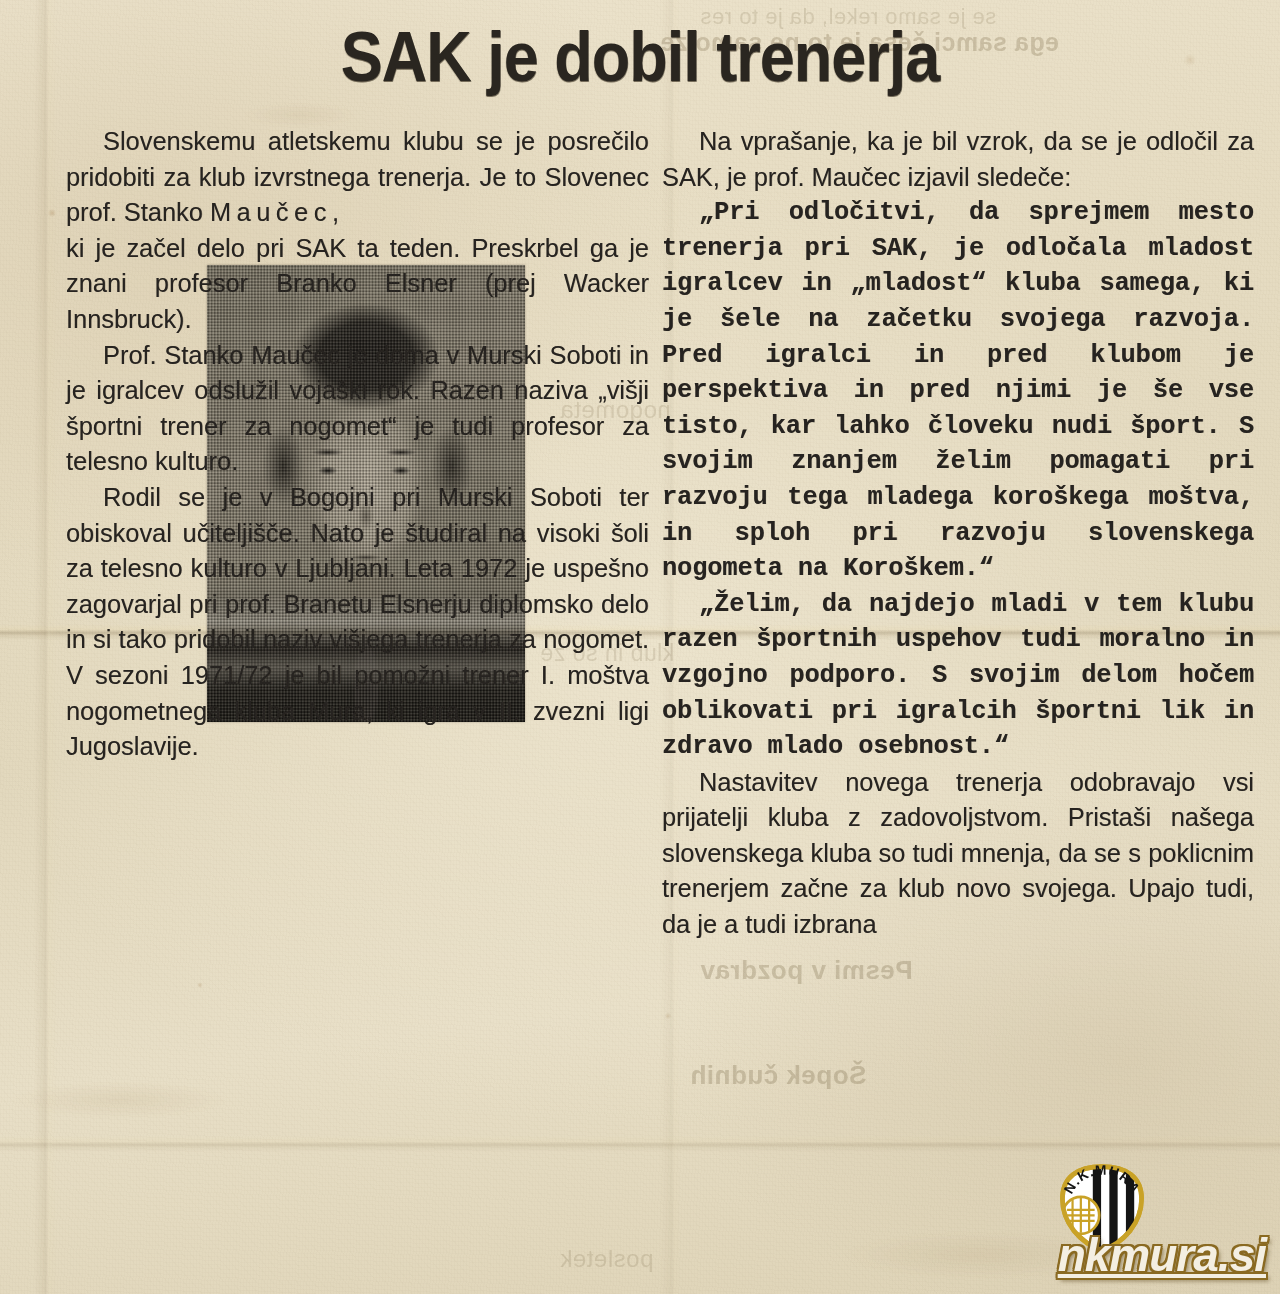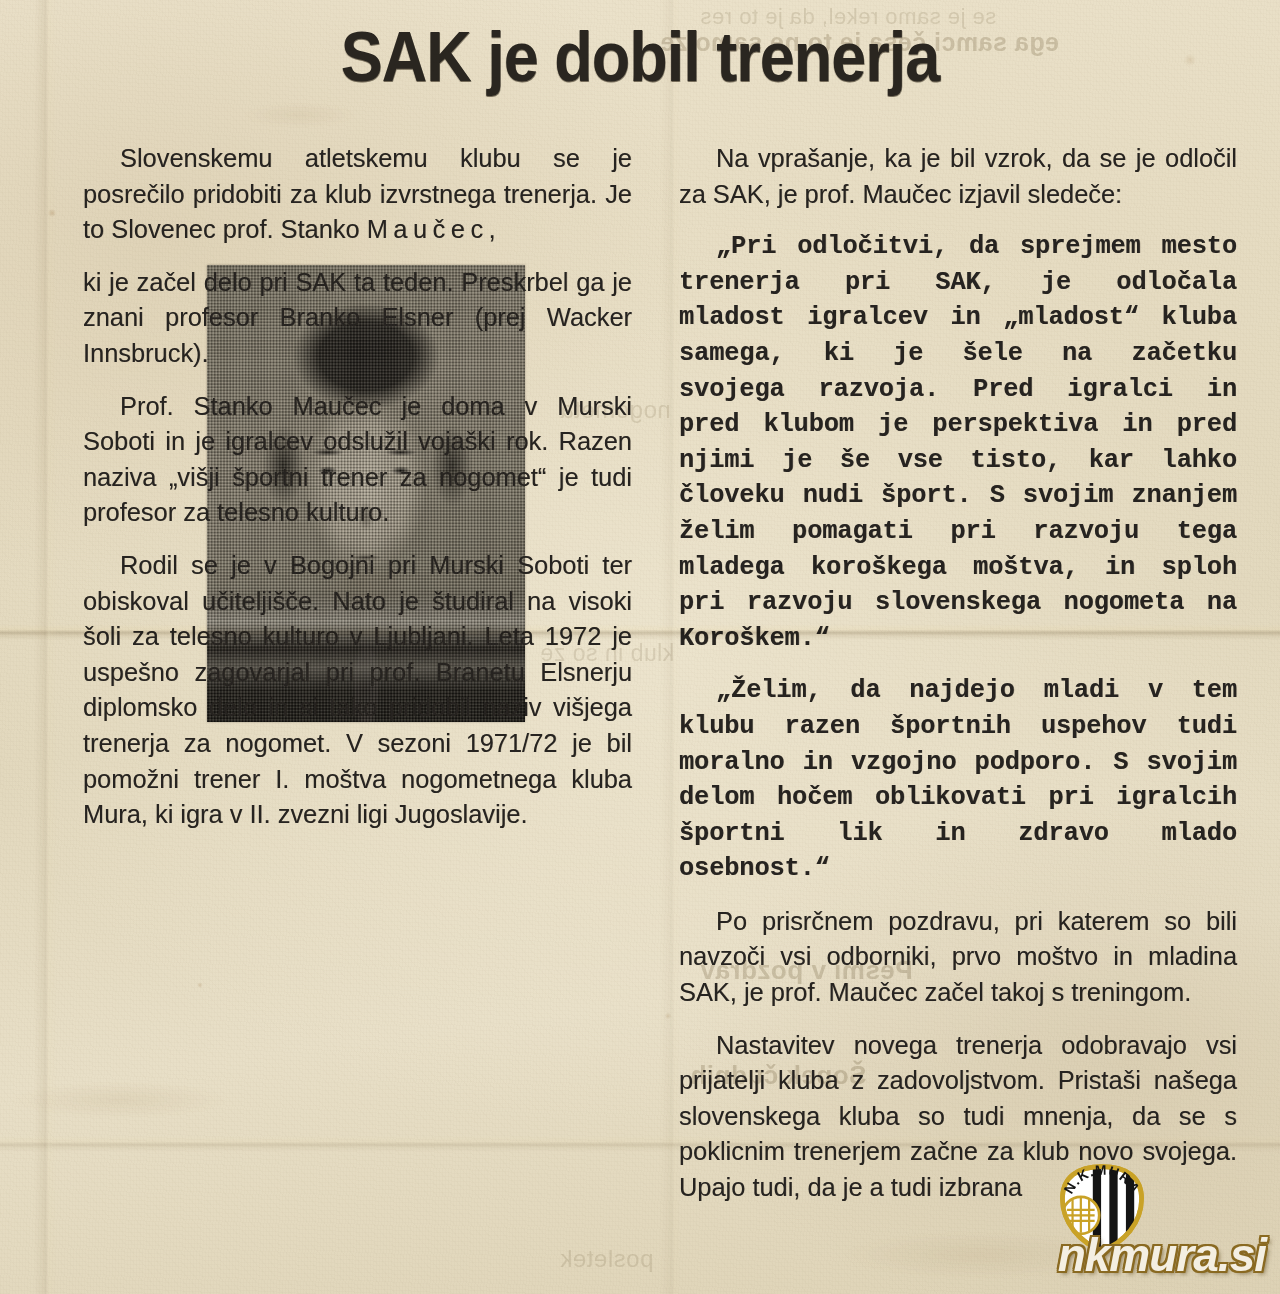--- a/index.html
+++ b/index.html
@@ -124,21 +124,21 @@
     text-align: justify;
     text-justify: inter-word;
     -webkit-hyphens: none;
     hyphens: none;
     text-shadow: .35px .25px 0 rgba(60,52,40,.40);
     filter: blur(.18px);
   }
   #col-left  { left: 66px;  width: 583px; }
   #col-right { left: 662px; width: 592px; }
 
-  .col p { margin: 17px; text-indent: 37px; }
+  .col p { margin: 0; text-indent: 37px; }
   .col p.noindent { text-indent: 0; }
   .col p.bold { font-weight: 700; letter-spacing: -0.15px; font-family: Liberation Mono, monospace; }
   .sp { letter-spacing: 5.5px; }
 
   
   #photo-spacer {
     float: left;
     width: 0;
     height: 604px;
   }
@@ -236,20 +236,21 @@
     bottom: 6px;
     font-size: 46px;
     font-weight: 700;
     font-style: italic;
     color: #f4efe2;
     letter-spacing: -1px;
     text-shadow:
        2px 0 0 #8a6a22, -2px 0 0 #8a6a22, 0 2px 0 #8a6a22, 0 -2px 0 #8a6a22,
        2px 2px 0 #8a6a22, -2px 2px 0 #8a6a22, 2px -2px 0 #8a6a22, -2px -2px 0 #8a6a22,
        3px 3px 4px rgba(80,60,16,.55);
+    text-decoration: underline;
   }
 </style>
 </head>
 <body>
 
 <div id="clipping">
 
   <div id="ghosts">
       <div class="ghost light" style="top: 4px; left: 700px; font-size: 22px;">se je samo rekel, da je to res</div>
       <div class="ghost" style="top: 28px; left: 660px; font-size: 25px;">ega samci česa je to ne samo ze</div>
@@ -276,21 +277,20 @@
   <p><span>Slovenskemu atletskemu klubu se je posrečilo pridobiti za klub izvrstnega trenerja. Je to Slovenec prof. Stanko </span><span class="sp">Maučec</span><span>,</span></p>
       <p class="noindent"><span>ki je začel delo pri SAK ta teden. Preskrbel ga je znani profesor Branko Elsner (prej Wacker Innsbruck).</span></p>
       <p><span>Prof. Stanko Maučec je doma v Murski Soboti in je igralcev odslužil vojaški rok. Razen naziva „višji športni trener za nogomet“ je tudi profesor za telesno kulturo.</span></p>
       <p><span>Rodil se je v Bogojni pri Murski Soboti ter obiskoval učiteljišče. Nato je študiral na visoki šoli za telesno kulturo v Ljubljani. Leta 1972 je uspešno zagovarjal pri prof. Branetu Elsnerju diplomsko delo in si tako pridobil naziv višjega trenerja za nogomet. V sezoni 1971/72 je bil pomožni trener I. moštva nogometnega kluba Mura, ki igra v II. zvezni ligi Jugoslavije.</span></p>
     </div>
 
   <div class="col" id="col-right">
       <p><span>Na vprašanje, ka je bil vzrok, da se je odločil za SAK, je prof. Maučec izjavil sledeče:</span></p>
       <p class="bold"><span>„Pri odločitvi, da sprejmem mesto trenerja pri SAK, je odločala mladost igralcev in „mladost“ kluba samega, ki je šele na začetku svojega razvoja. Pred igralci in pred klubom je perspektiva in pred njimi je še vse tisto, kar lahko človeku nudi šport. S svojim znanjem želim pomagati pri razvoju tega mladega koroškega moštva, in sploh pri razvoju slovenskega nogometa na Koroškem.“</span></p>
       <p class="bold"><span>„Želim, da najdejo mladi v tem klubu razen športnih uspehov tudi moralno in vzgojno podporo. S svojim delom hočem oblikovati pri igralcih športni lik in zdravo mlado osebnost.“</span></p>
-      <p><span>Po prisrčnem pozdravu, pri katerem so bili navzoči vsi odborniki, prvo moštvo in mladina SAK, je prof. Maučec začel takoj s treningom.</span></p>
       <p><span>Nastavitev novega trenerja odobravajo vsi prijatelji kluba z zadovoljstvom. Pristaši našega slovenskega kluba so tudi mnenja, da se s poklicnim trenerjem začne za klub novo svojega. Upajo tudi, da je a tudi izbrana</span></p>
     </div>
 
   <div id="grain"></div>
   <div id="blotches"></div>
   <div id="folds">
     <div class="fold-h" style="top:624px"></div>
     <div class="fold-h" style="top:1136px; opacity:.55"></div>
     <div class="fold-v" style="left:34px; opacity:.6"></div>
     <div class="fold-v" style="left:660px; opacity:.35"></div>

